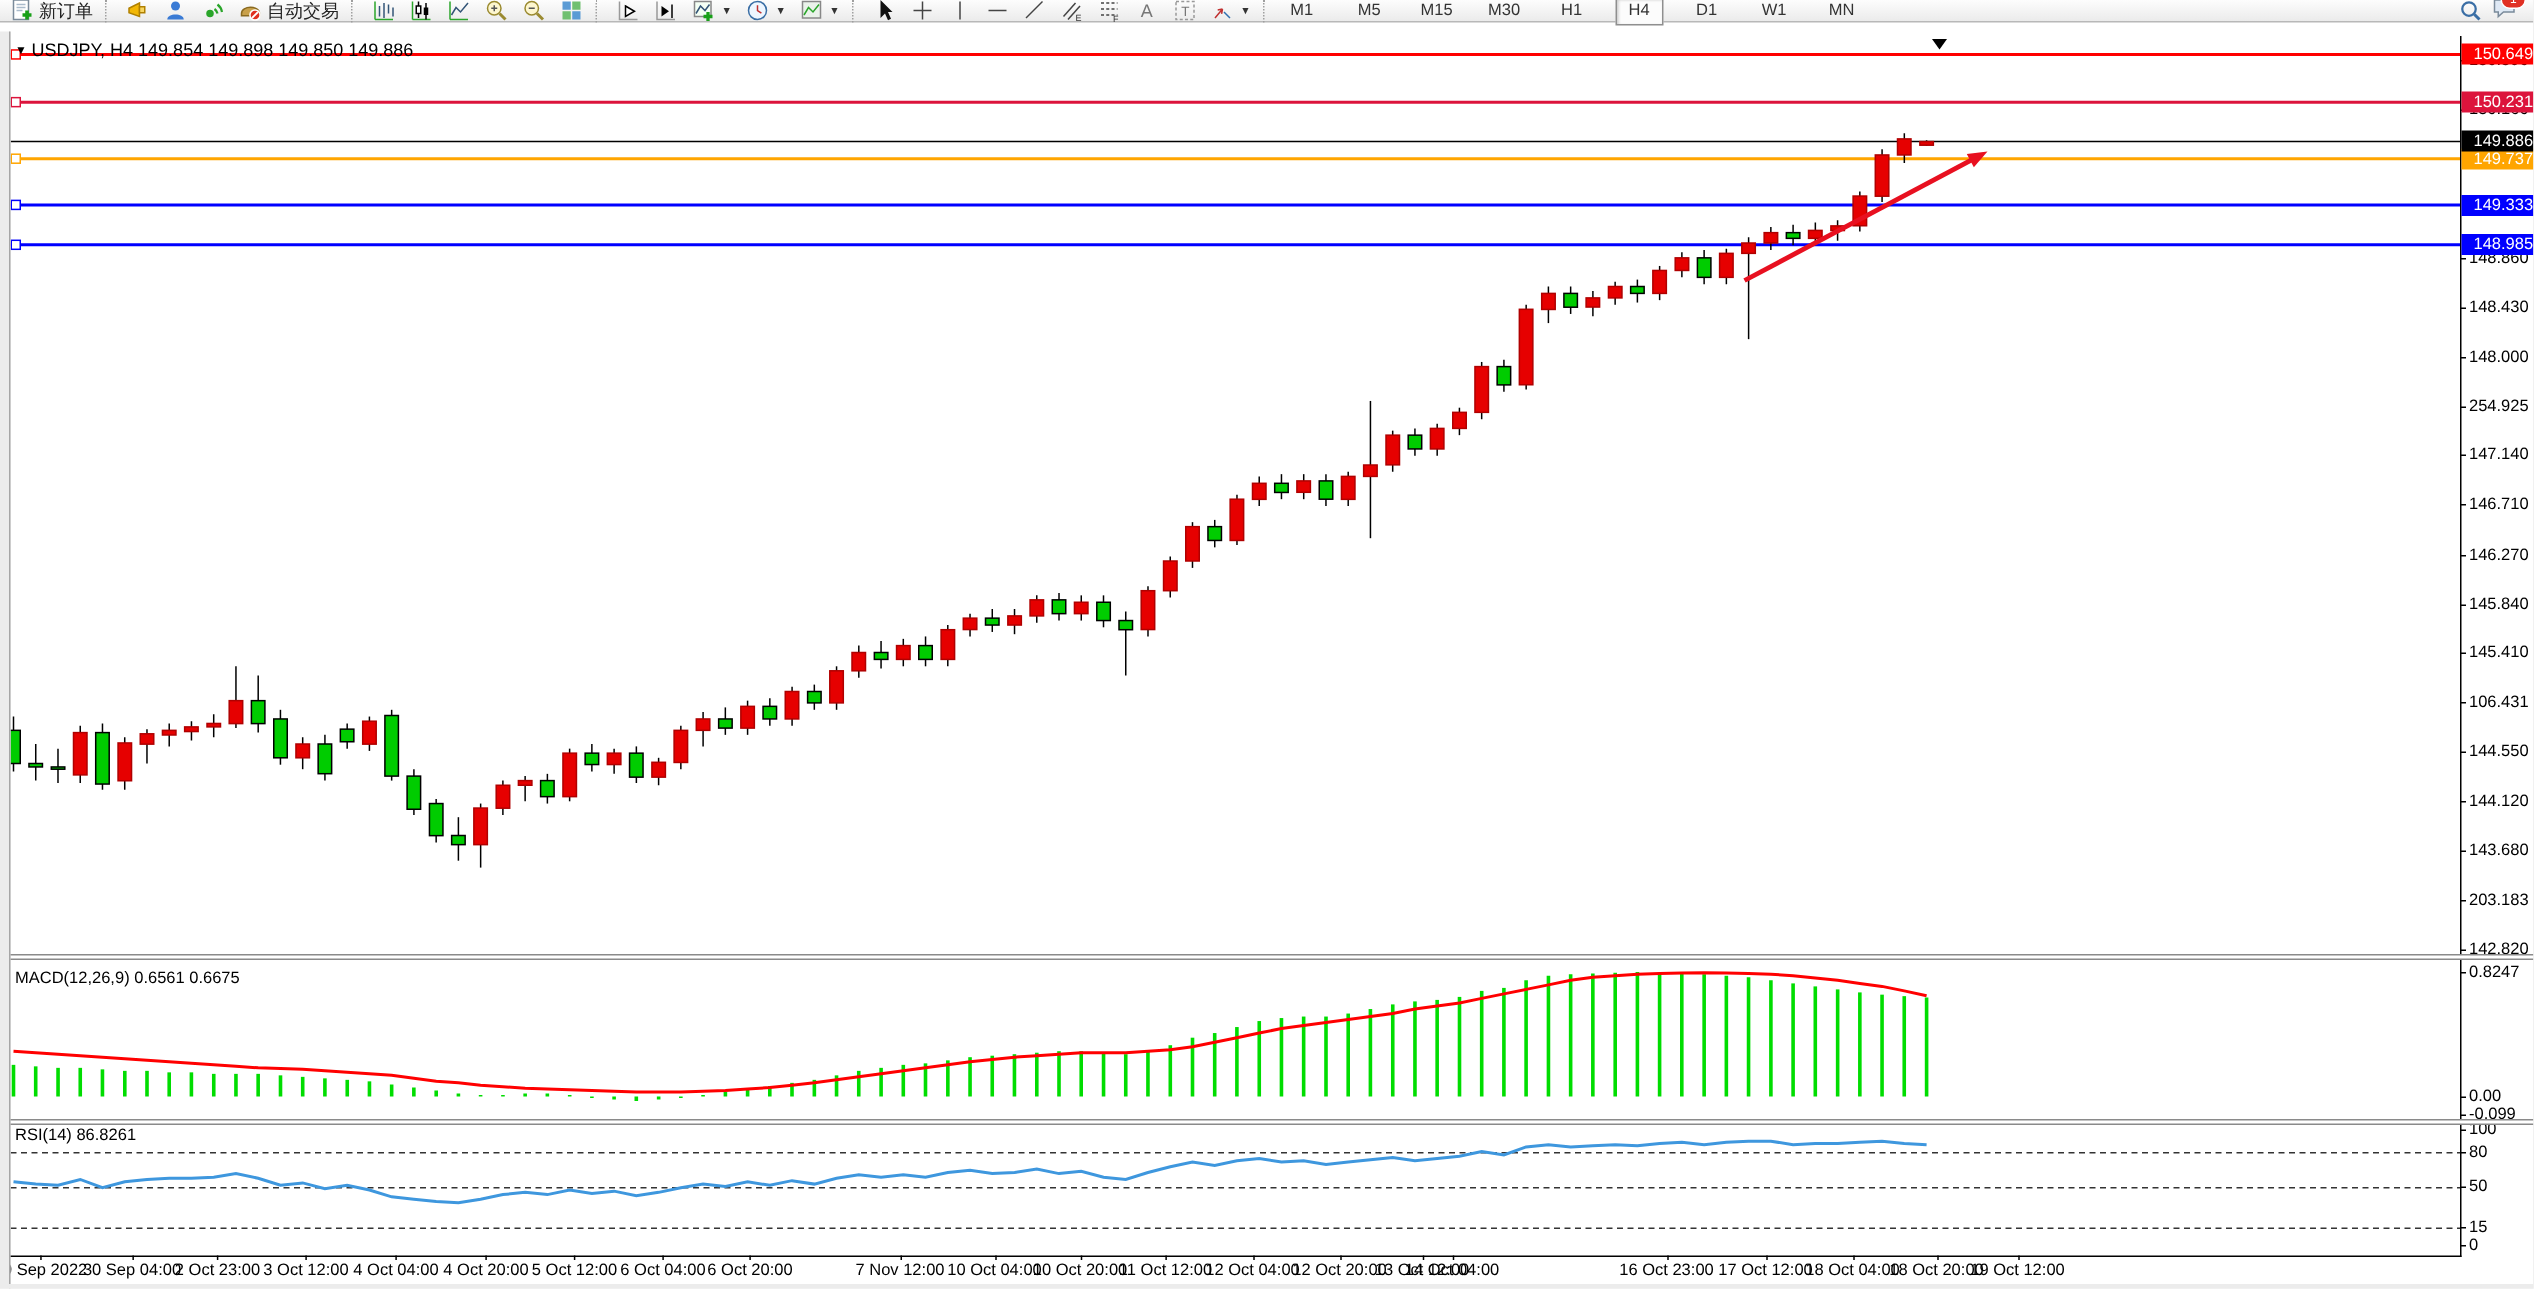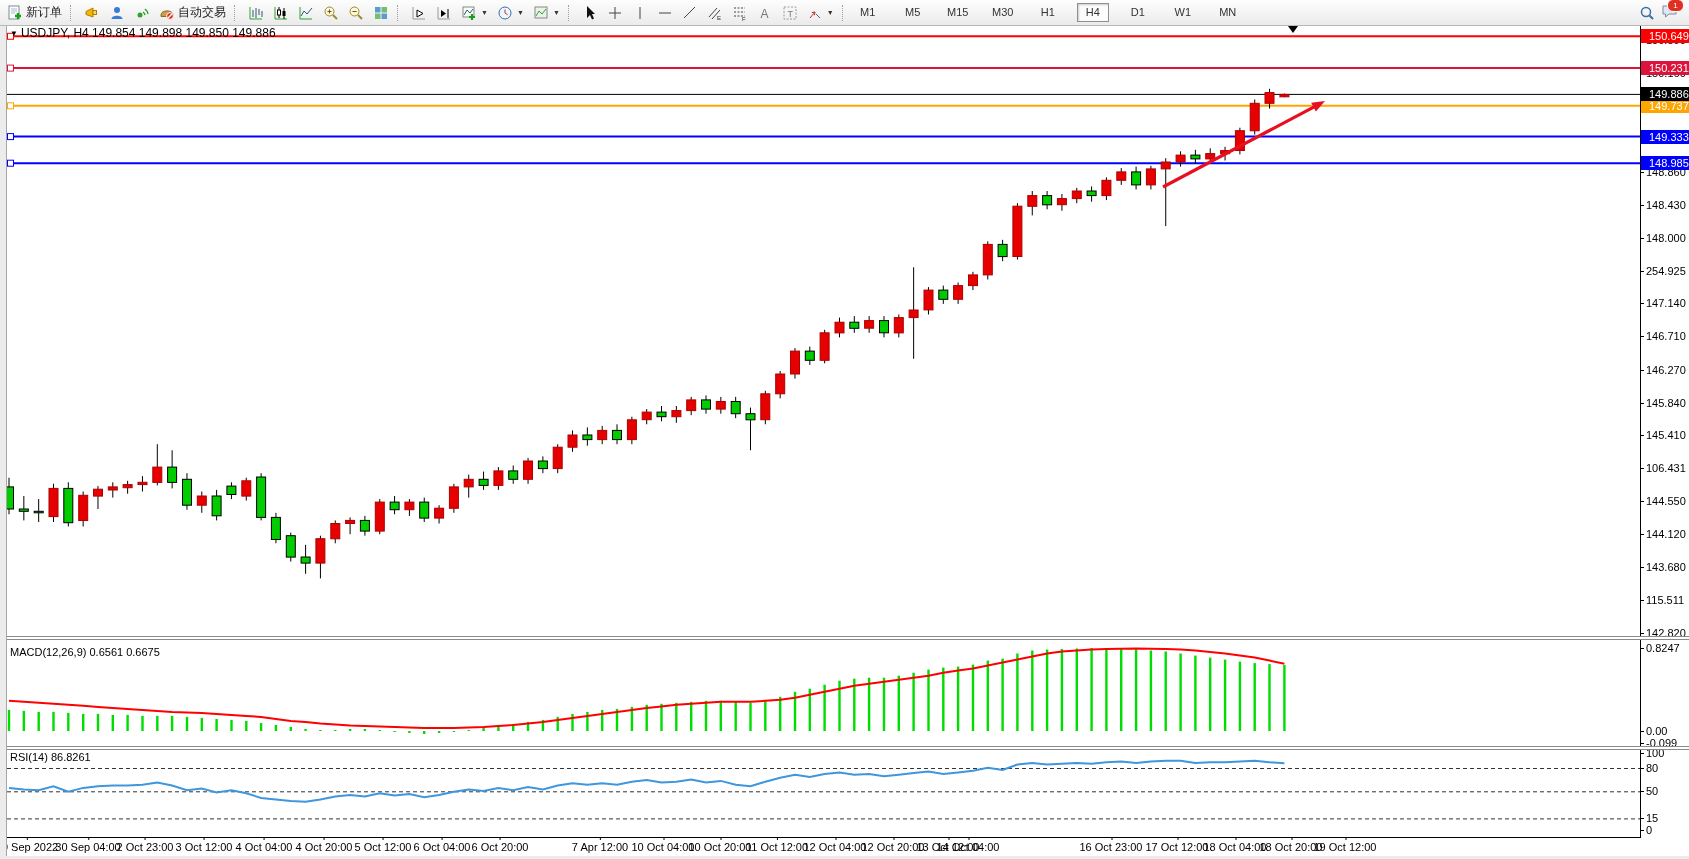--- a/index.html
+++ b/index.html
@@ -1,19 +1,19 @@
 <!DOCTYPE html>
 <html><head>
 <meta charset="utf-8">
 <style>
   html,body{margin:0;padding:0;background:#e8e8e8;}
   #app{position:relative;width:1689px;height:859px;background:#ffffff;overflow:hidden;
        font-family:"Liberation Sans",sans-serif;}
   
-  .toolbar{position:absolute;top:0;left:0;width:1689px;height:26px;box-sizing:border-box;
+  .toolbar{position:absolute;top:0;left:0;width:1689px;height:15px;box-sizing:border-box;
     background:linear-gradient(#fdfdfd,#ebebeb);border-bottom:1px solid #b8b8b8;
     display:flex;align-items:center;padding:0 3px;gap:1px;z-index:20;}
   .tbtn{height:19px;display:flex;align-items:center;gap:3px;padding:0 3px;font-size:12px;color:#222;
     border:1px solid transparent;border-radius:2px;white-space:nowrap;cursor:default;}
   .tbtn svg{display:block}
   .caret{font-size:7px;color:#333;margin-left:1px}
   .sep{width:4px;height:16px;border-left:1px dotted #9f9f9f;margin:0 4px 0 3px;}
   .tf{min-width:22px;height:17px;font-size:11px;color:#333;text-align:center;line-height:17px;
     padding:0 4px;border:1px solid transparent;}
   .tf.active{background:#fcfcfc;border:1px solid #8f8f8f;box-shadow:inset 1px 1px 2px rgba(0,0,0,.2);}
@@ -557,21 +557,21 @@
       <div class="ptick" style="top:264.6px">254.925</div>
       <div class="ptick" style="top:297.4px">147.140</div>
       <div class="ptick" style="top:330.1px">146.710</div>
       <div class="ptick" style="top:363.7px">146.270</div>
       <div class="ptick" style="top:396.5px">145.840</div>
       <div class="ptick" style="top:429.3px">145.410</div>
       <div class="ptick" style="top:462.1px">106.431</div>
       <div class="ptick" style="top:494.9px">144.550</div>
       <div class="ptick" style="top:527.7px">144.120</div>
       <div class="ptick" style="top:561.2px">143.680</div>
-      <div class="ptick" style="top:594.0px">115.511</div>
+      <div class="ptick" style="top:594.0px">203.183</div>
       <div class="ptick" style="top:626.8px">142.820</div>
       <div class="ptick" style="top:641.5px">0.8247</div>
       <div class="ptick" style="top:724.5px">0.00</div>
       <div class="ptick" style="top:736.5px">-0.099</div>
       <div class="ptick" style="top:746.5px">100</div>
       <div class="ptick" style="top:762.0px">80</div>
       <div class="ptick" style="top:785.3px">50</div>
       <div class="ptick" style="top:812.4px">15</div>
       <div class="ptick" style="top:824.0px">0</div>
       <div class="plabel" style="top:29.3px;background:#ff0000">150.649</div>
@@ -584,21 +584,21 @@
   <div id="taxis">
       <div class="tlabel" style="left:27px">29 Sep 2022</div>
       <div class="tlabel" style="left:88px">30 Sep 04:00</div>
       <div class="tlabel" style="left:145px">2 Oct 23:00</div>
       <div class="tlabel" style="left:204px">3 Oct 12:00</div>
       <div class="tlabel" style="left:264px">4 Oct 04:00</div>
       <div class="tlabel" style="left:324px">4 Oct 20:00</div>
       <div class="tlabel" style="left:383px">5 Oct 12:00</div>
       <div class="tlabel" style="left:442px">6 Oct 04:00</div>
       <div class="tlabel" style="left:500px">6 Oct 20:00</div>
-      <div class="tlabel" style="left:600px">7 Apr 12:00</div>
+      <div class="tlabel" style="left:600px">7 Nov 12:00</div>
       <div class="tlabel" style="left:663px">10 Oct 04:00</div>
       <div class="tlabel" style="left:720px">10 Oct 20:00</div>
       <div class="tlabel" style="left:777px">11 Oct 12:00</div>
       <div class="tlabel" style="left:835px">12 Oct 04:00</div>
       <div class="tlabel" style="left:893px">12 Oct 20:00</div>
       <div class="tlabel" style="left:948px">13 Oct 12:00</div>
       <div class="tlabel" style="left:968px">14 Oct 04:00</div>
       <div class="tlabel" style="left:1111px">16 Oct 23:00</div>
       <div class="tlabel" style="left:1177px">17 Oct 12:00</div>
       <div class="tlabel" style="left:1235px">18 Oct 04:00</div>

